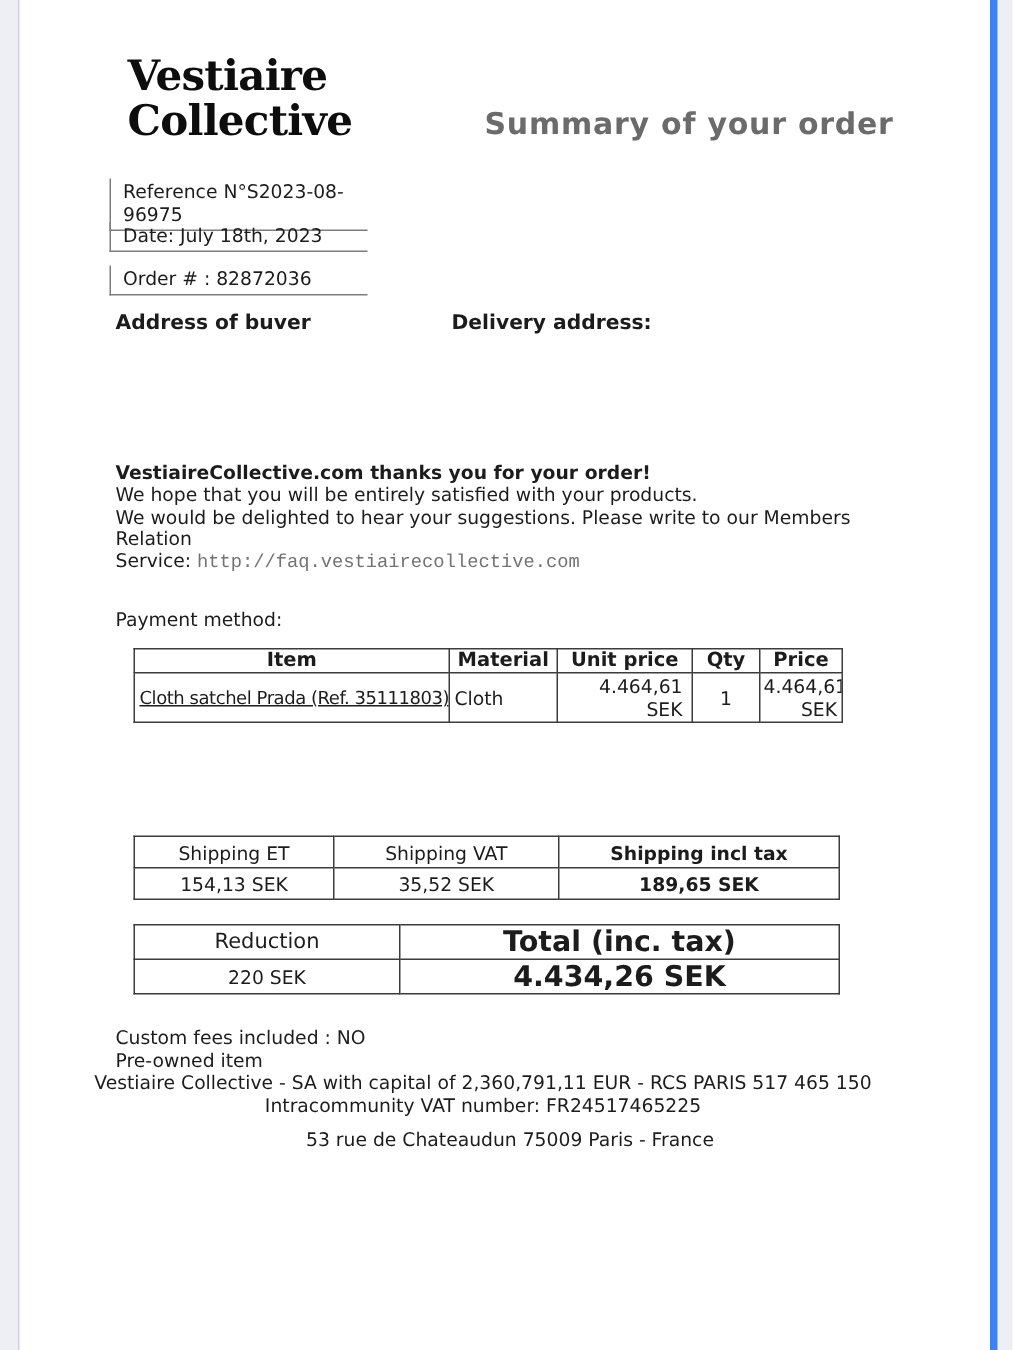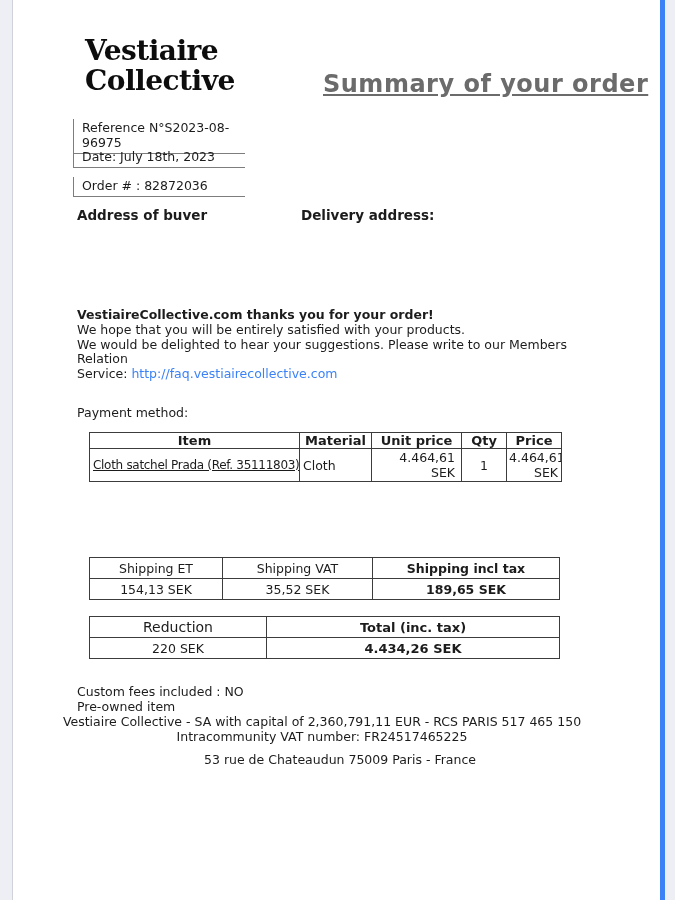--- a/index.html
+++ b/index.html
@@ -21,23 +21,22 @@
 
   
   .logo {
     left:72px; top:36px;
     font-family:"DejaVu Serif","Liberation Serif",serif;
     font-weight:bold; font-size:28px; line-height:30px;
     letter-spacing:-0.5px; color:#0d0d0d;
   }
   .doc-title {
     left:310px; top:70px;
-    font-size:24px; font-weight:bold; letter-spacing:0.5px;
+    font-size:20px; font-weight:bold; letter-spacing:0.5px;
     color:#6b6b6b;
-    text-decoration:underline;
   }
 
   
   .ref-field {
     left:60px; width:172px;
     border-left:1px solid #7d7d7d;
     border-bottom:1px solid #7d7d7d;
     padding:1px 0 3px 8px;
     font-size:12.5px;
   }
@@ -45,21 +44,21 @@
   .ref-2 { top:148px; }
   .ref-3 { top:177px; }
 
   .addr-label { top:207px; font-size:13.5px; font-weight:bold; }
   .addr-buyer { left:64px; }
   .addr-delivery { left:288px; }
 
   
   .message { left:64px; top:308px; font-size:12.5px; line-height:14.8px; width:540px; }
   .message .b { font-weight:bold; }
-  .message a { color:#3b82f6; text-decoration:none; }
+  .message a { color:#737373; text-decoration:none;font-family:Liberation Mono, monospace; }
 
   .payment-label { left:64px; top:405px; font-size:12.5px; }
 
   
   table { border-collapse:collapse; table-layout:fixed; }
   th, td { border:1px solid #3c3c3c; font-size:12.5px; overflow:hidden; }
   th { font-weight:bold; font-size:13px; text-align:center; }
 
   .items-table { left:76px; top:432px; width:472px; }
   .items-table th { height:16px; }
@@ -80,21 +79,21 @@
   .ship-table td { height:21px; text-align:center; }
   .ship-table .s1 { width:133px; }
   .ship-table .s2 { width:150px; }
   .ship-table .s3 { width:187px;font-weight:bold; }
 
   .total-table { left:76px; top:616px; width:470px; }
   .total-table th { height:21px; font-size:14px; }
   .total-table td { height:21px; text-align:center; }
   .total-table .t1 { width:177px; font-weight:normal; }
   .total-table .t2 { width:293px; }
-  .total-table th.t2, .total-table td.t2 { font-weight:bold; font-size:13px; }
+  .total-table th.t2, .total-table td.t2 { font-weight:bold; font-size:19px; }
 
   
   .footer-left { left:64px; top:684px; font-size:12.5px; line-height:15px; }
   .footer-center { left:0; width:618px; text-align:center; font-size:12.5px; }
   .fc-company { top:714px; }
   .fc-vat     { top:729px; }
   .fc-address { top:752px;padding-left:36px; }
 </style>
 </head>
 <body>

